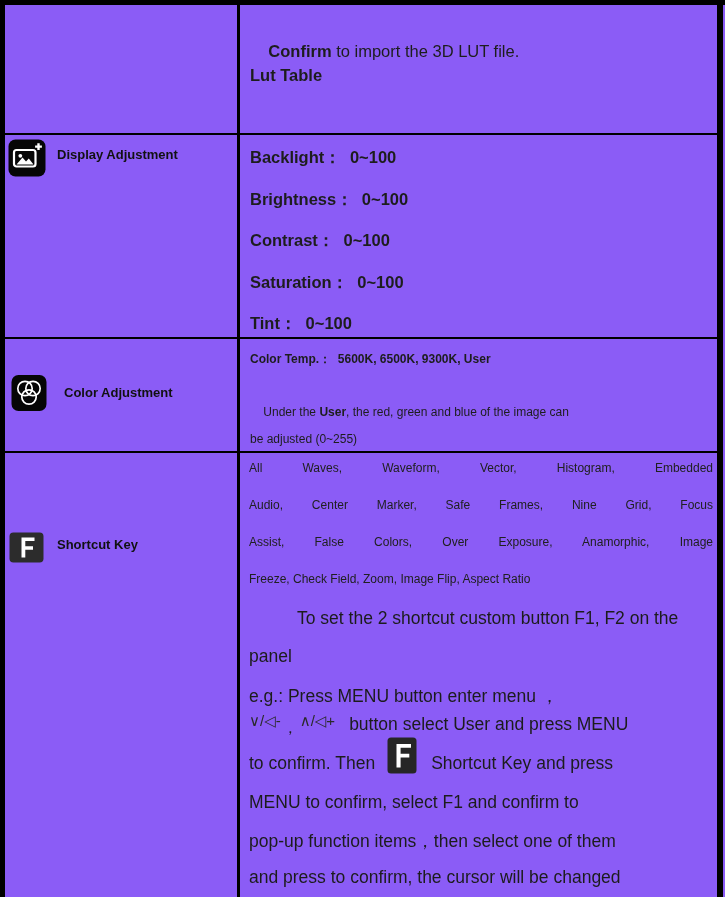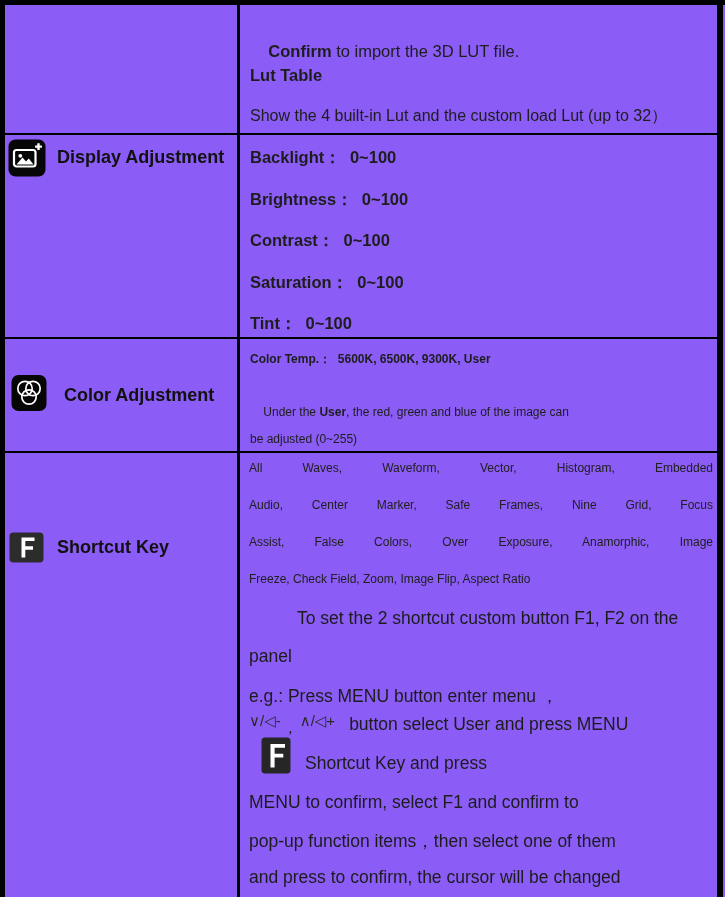--- a/index.html
+++ b/index.html
@@ -5,21 +5,21 @@
   html,body { margin:0; padding:0; background:#888; }
   .page {
     position:relative; width:725px; height:897px; background:#8b5cf6;
     font-family:"Liberation Sans", sans-serif; color:#1d1d1d; overflow:hidden;
     margin:0 auto;
   }
   .abs { position:absolute; }
   .bar { position:absolute; background:#000; }
   .txt  { font-size:16.5px; line-height:1.2; white-space:pre-wrap; }
   .b    { font-weight:bold; }
-  .lbl  { position:absolute; font-weight:bold; font-size:18px; color:#111; white-space:nowrap; }
+  .lbl  { position:absolute; font-weight:bold; font-size:13px; color:#111; white-space:nowrap; }
   .vline-item { position:absolute; left:250px; font-weight:bold; font-size:16.5px; white-space:pre-wrap; }
   .r3line { position:absolute; left:250px; font-size:12px; white-space:pre-wrap; }
   .fn-line {
     position:absolute; left:249px; width:464px; font-size:12px; color:#202020;
     text-align:justify; text-align-last:justify;
   }
   .fn-line.last { text-align-last:auto; }
   .inst { position:absolute; left:249px; font-size:17.5px; white-space:nowrap; color:#1c1c1c; }
   .kg { font-size:15px; position:relative; top:-4px; color:#2a2a2a; }
   .kcomma { font-size:15px; position:relative; top:3px; margin:0 2px; }
@@ -40,21 +40,20 @@
   <div class="bar" style="left:717px;top:0;width:6px;height:897px;"></div>
   <div class="bar" style="left:237px;top:0;width:3px;height:897px;"></div>
   <div class="bar" style="left:3px;top:133px;width:719px;height:2px;"></div>
   <div class="bar" style="left:3px;top:337px;width:719px;height:2px;"></div>
   <div class="bar" style="left:3px;top:451px;width:719px;height:2px;"></div>
 
   <div class="abs txt" style="left:250px;top:22px;">
     <span class="b">Confirm</span><span> to import the 3D LUT file.</span>
   </div>
   <div class="abs txt b" style="left:250px;top:66px;">Lut Table</div>
-  <div class="abs txt" style="left:250px;top:106px;font-size:16px;">Show the 4 built-in Lut and the custom load Lut (up to 32）</div>
 
   <div class="abs" style="left:8px;top:139px;">
     <svg width="38" height="38" viewBox="0 0 38 38">
       <rect x="0.5" y="0.5" width="37" height="37" rx="7" fill="#060606"></rect>
       <rect x="6" y="11" width="21.5" height="16.5" rx="2.5" fill="none" stroke="#fff" stroke-width="2.2"></rect>
       <circle cx="12.3" cy="16.8" r="1.9" fill="#fff"></circle>
       <path d="M8.5 25.5 L14.5 18.5 L18 22.5 L20.8 19.5 L25.5 25.5 Z" fill="#fff"></path>
       <path d="M30.5 4.2 V11 M27.1 7.6 H33.9" stroke="#fff" stroke-width="2.4"></path>
     </svg>
   </div>
@@ -97,20 +96,21 @@
 
   <div class="inst" style="top:608px;margin-left:48px;">To set the 2 shortcut custom button F1, F2 on the</div>
   <div class="inst" style="top:646px;">panel</div>
   <div class="inst" style="top:684px;">e.g.: Press MENU button enter menu ，</div>
 
   <div class="inst" style="top:714px;">
     <span class="kg">∨/◁-</span><span class="kcomma">，</span><span class="kg kgap">∧/◁+</span><span>button select User and press MENU</span>
   </div>
 
   <div class="inst iconline" style="top:736px;">
+    <span class="pre-t">to confirm. Then</span>
     <span class="gap-l">
       <svg width="30" height="37" viewBox="0 0 30 37">
         <rect x="0.5" y="0.5" width="29" height="36" rx="3.5" fill="#262626"></rect>
         <path d="M9.5 7 H24 V10.8 H13.6 V16.8 H22.3 V20.6 H13.6 V30.5 H9.5 Z" fill="#fff"></path>
       </svg>
     </span>
     <span class="post-t gap-r">Shortcut Key and press</span>
   </div>
 
   <div class="inst" style="top:792px;">MENU to confirm, select F1 and confirm to</div>

